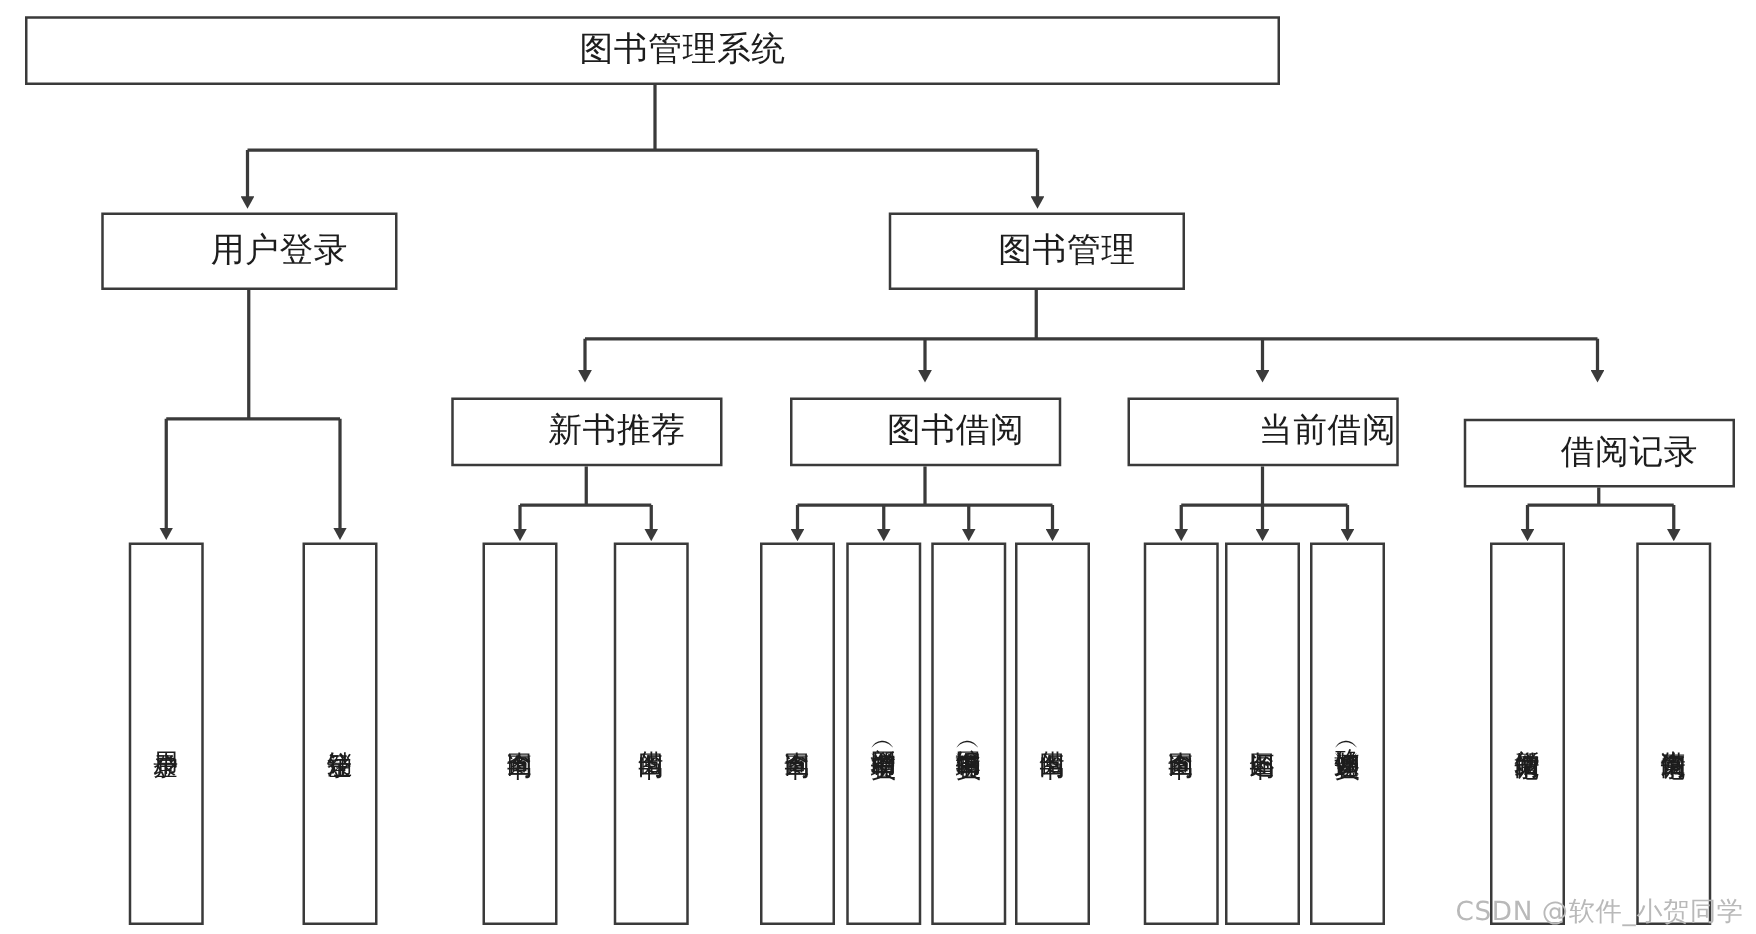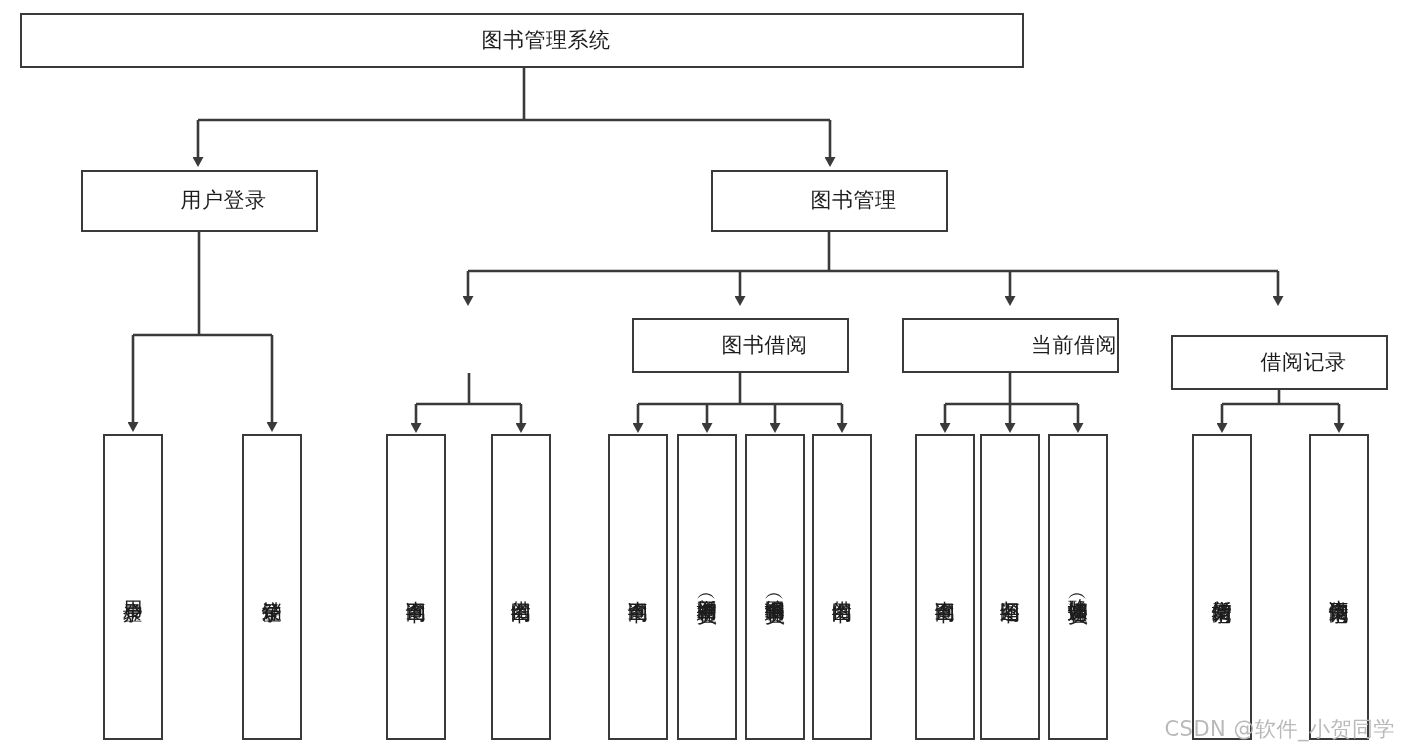--- a/index.html
+++ b/index.html
@@ -21,21 +21,21 @@
     position: absolute;
     box-sizing: border-box;
     border: 2.5px solid #3a3a3a;
     background: #ffffff;
     display: flex;
     align-items: center;
     justify-content: center;
     color: #1d1d1d;
   }
   .node.horiz {
-    font-size: 21px;
+    font-size: 27px;
     letter-spacing: 0.5px;
     line-height: 1.2;
     padding-left: 48px;
   }
   .node.vert {
     font-size: 20px;
     line-height: 1.22;
     letter-spacing: 1px;
   }
   .node.vert .vtext {
@@ -121,20 +121,23 @@
     <span>图书管理系统</span>
   </div>
 
   <div class="node horiz" style="left:81px; top:170px; width:237px; height:62px;">
     <span>用户登录</span>
   </div>
   <div class="node horiz" style="left:711px; top:170px; width:237px; height:62px;align-items:center;">
     <span>图书管理</span>
   </div>
 
+  <div class="node horiz" style="left:361px; top:318px; width:217px; height:55px;">
+    <span>新书推荐</span>
+  </div>
   <div class="node horiz" style="left:632px; top:318px; width:217px; height:55px;">
     <span>图书借阅</span>
   </div>
   <div class="node horiz" style="left:902px; top:318px; width:217px; height:55px;justify-content:flex-end;">
     <span>当前借阅</span>
   </div>
   <div class="node horiz" style="left:1171px; top:335px; width:217px; height:55px;">
     <span>借阅记录</span>
   </div>
 

